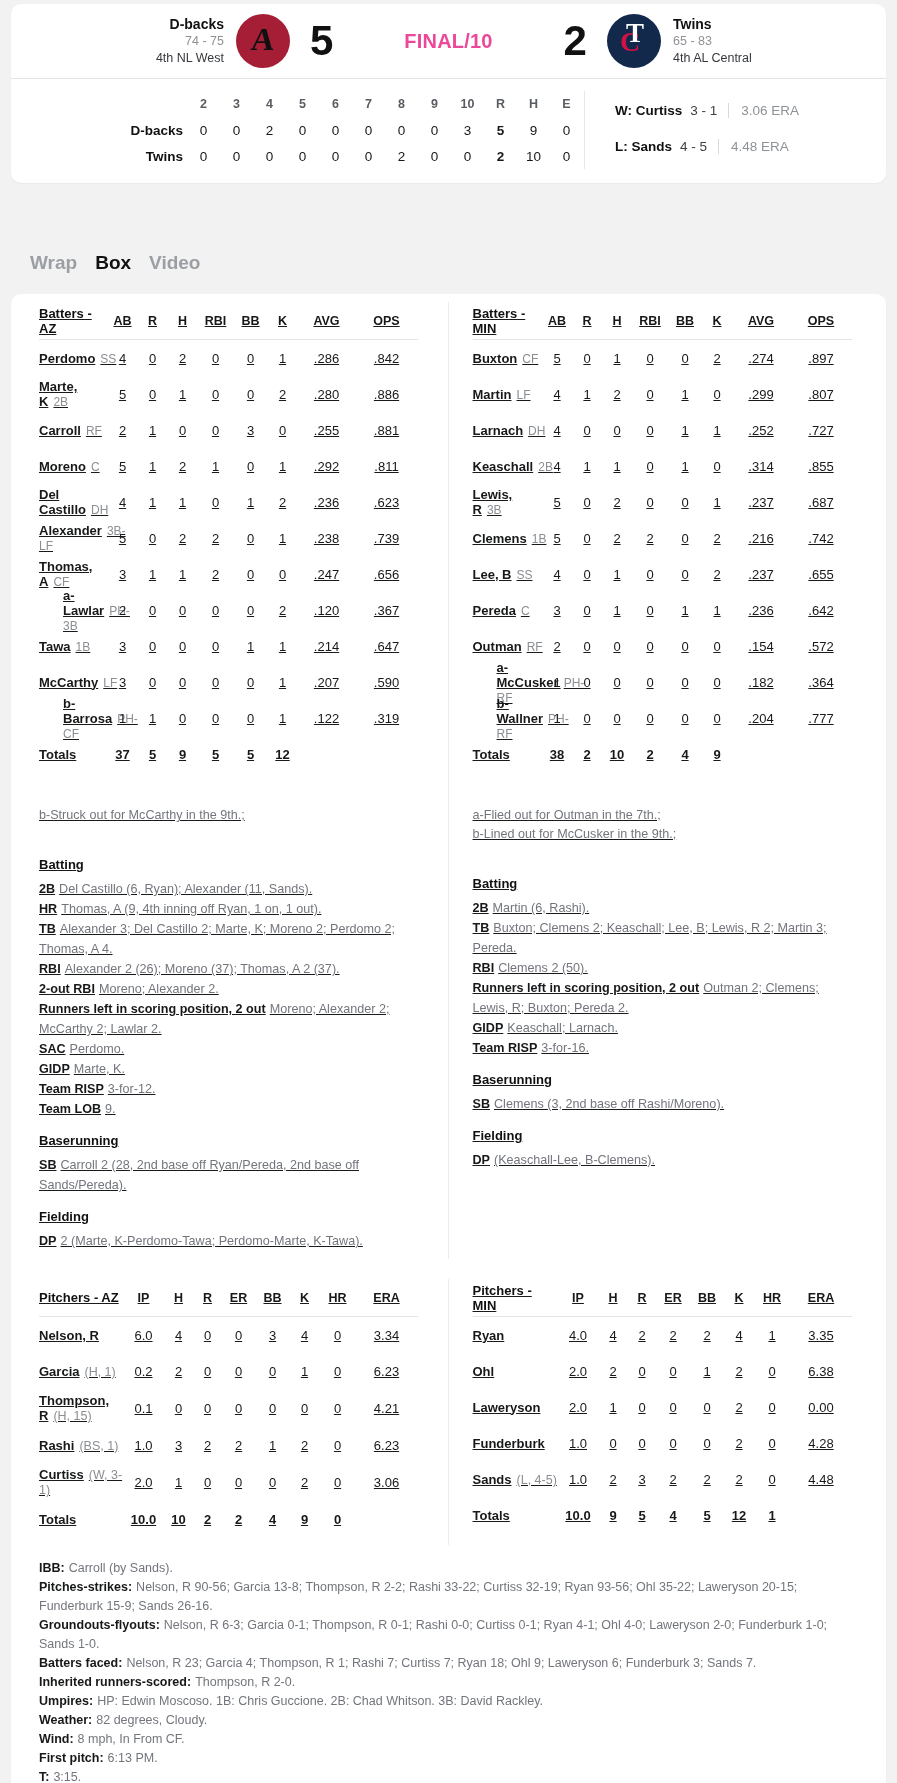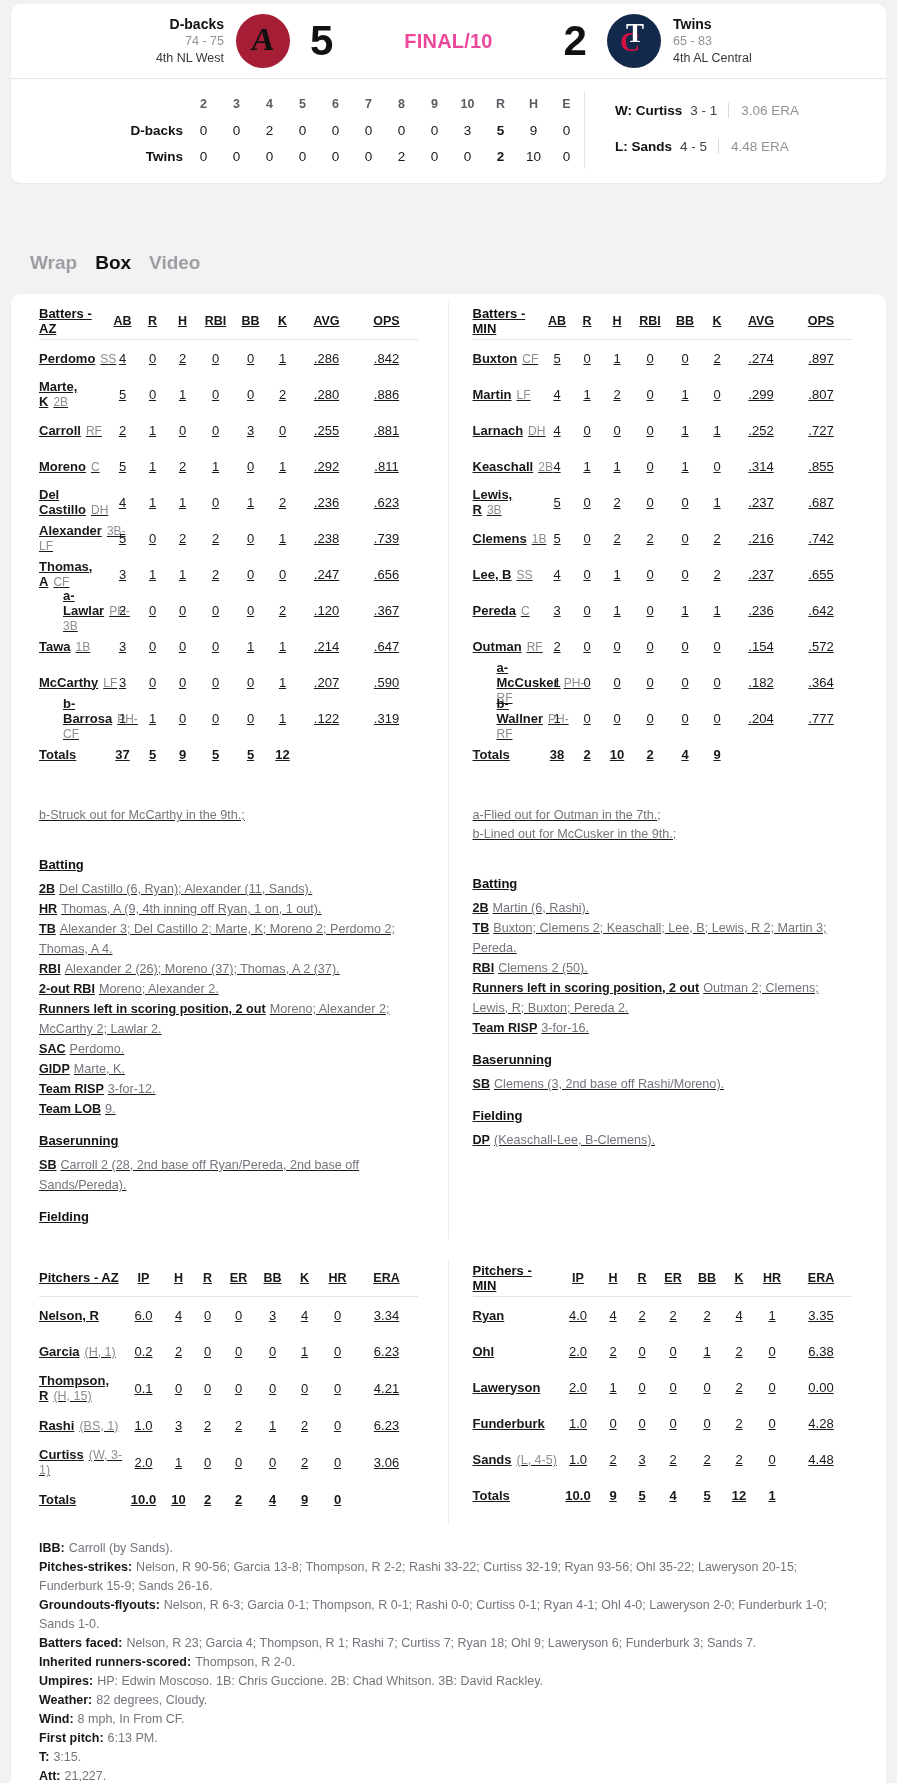--- a/index.html
+++ b/index.html
@@ -405,20 +405,24 @@
       </div>
       <div class="section">
         <div class="sec-title">Baserunning</div>
         <div>
 
         <div class="note"><span class="nl">SB</span><span class="nt">Carroll 2 (28, 2nd base off Ryan/Pereda, 2nd base off Sands/Pereda).</span></div>
           </div>
       </div>
       <div class="section">
         <div class="sec-title">Fielding</div>
+        <div>
+
+        <div class="note"><span class="nl">DP</span><span class="nt">2 (Marte, K-Perdomo-Tawa; Perdomo-Marte, K-Tawa).</span></div>
+          </div>
       </div>
     </div>
 
     <div class="col right">
       <div class="hrow">
         <div class="ncell tbl-title">Batters - MIN</div>
         <span class="cell b0">AB</span>
         <span class="cell b1">R</span>
         <span class="cell b2">H</span>
         <span class="cell b3">RBI</span>
@@ -602,20 +606,21 @@
         </div>
 
       <div class="section first">
         <div class="sec-title">Batting</div>
         <div>
 
         <div class="note"><span class="nl">2B</span><span class="nt">Martin (6, Rashi).</span></div>
             <div class="note"><span class="nl">TB</span><span class="nt">Buxton; Clemens 2; Keaschall; Lee, B; Lewis, R 2; Martin 3; Pereda.</span></div>
             <div class="note"><span class="nl">RBI</span><span class="nt">Clemens 2 (50).</span></div>
             <div class="note"><span class="nl">Runners left in scoring position, 2 out</span><span class="nt">Outman 2; Clemens; Lewis, R; Buxton; Pereda 2.</span></div>
+            <div class="note"><span class="nl">GIDP</span><span class="nt">Keaschall; Larnach.</span></div>
             <div class="note"><span class="nl">Team RISP</span><span class="nt">3-for-16.</span></div>
           </div>
       </div>
       <div class="section">
         <div class="sec-title">Baserunning</div>
         <div>
 
         <div class="note"><span class="nl">SB</span><span class="nt">Clemens (3, 2nd base off Rashi/Moreno).</span></div>
           </div>
       </div>

